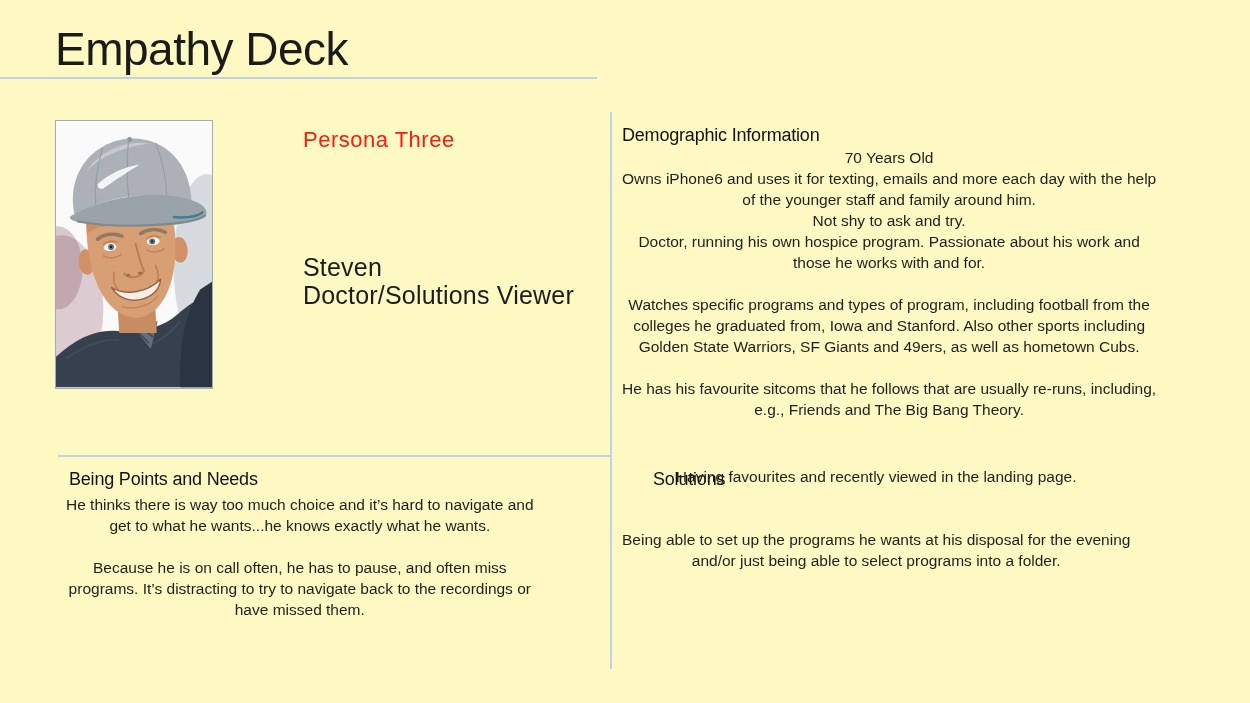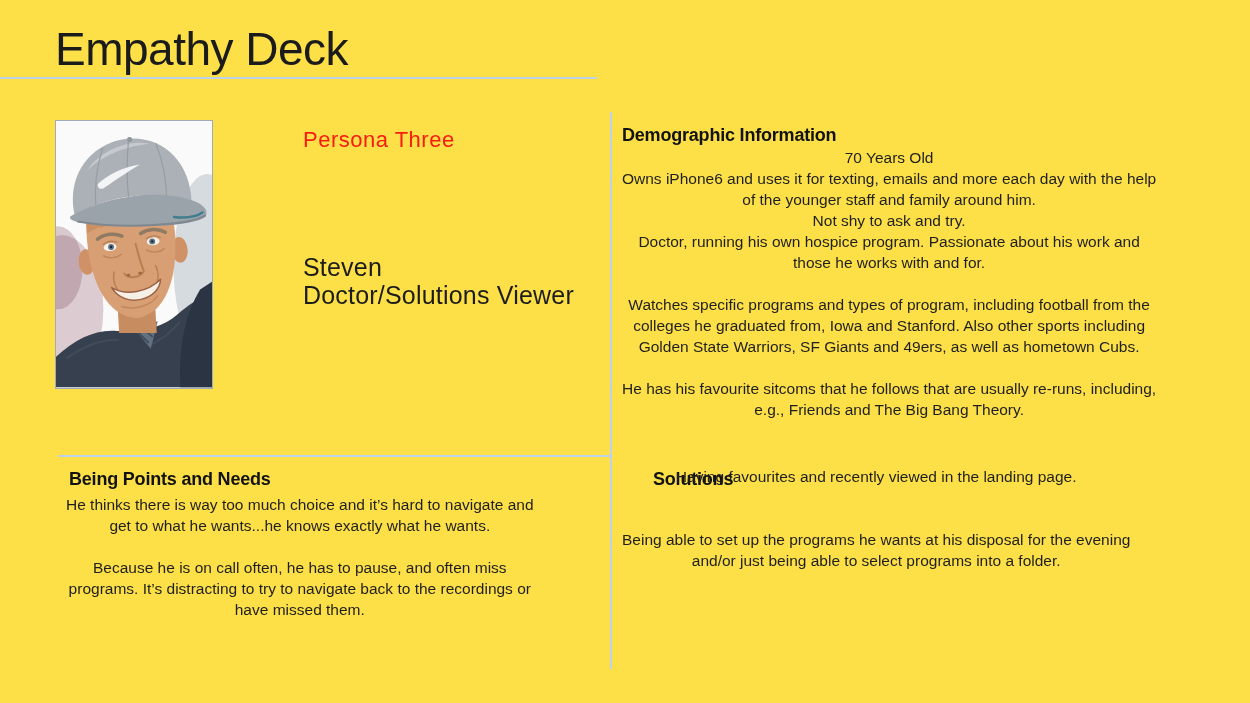--- a/index.html
+++ b/index.html
@@ -6,21 +6,21 @@
     --accent-red:#f71c0f;
     --divider-blue:#bed3ea;
     --text:#1f1f1f;
   }
   *{margin:0;padding:0;box-sizing:border-box;}
   html,body{background:#ffffff;}
   body{font-family:"Liberation Sans","DejaVu Sans",sans-serif;color:var(--text);}
   .slide{
     position:relative;
     width:1250px;height:703px;
-    background:#fde047;
+    background:#fef9c3;
     overflow:hidden;
   }
   .page-title{
     position:absolute;left:55px;top:22px;
     font-size:46px;font-weight:400;color:#1b1b1b;
     letter-spacing:-0.5px;white-space:nowrap;
   }
   .title-underline{
     position:absolute;left:0;top:77px;width:597px;height:2px;
     background:var(--divider-blue);
@@ -43,21 +43,21 @@
   .v-divider{
     position:absolute;left:610px;top:112px;width:2px;height:557px;
     background:var(--divider-blue);
   }
   .h-divider{
     position:absolute;left:58px;top:455px;width:552px;height:2px;
     background:var(--divider-blue);
   }
   .section-heading{
     position:absolute;
-    font-size:18px;font-weight:700;color:#121212;
+    font-size:18px;font-weight:400;color:#121212;
     letter-spacing:-0.2px;white-space:nowrap;
   }
   .section-body{
     position:absolute;
     font-size:15.5px;line-height:21px;color:var(--text);
     white-space:pre;
     text-align:center;
   }
   .demographic-heading{left:622px;top:125px;}
   .demographic-body{left:622px;top:147px;}

